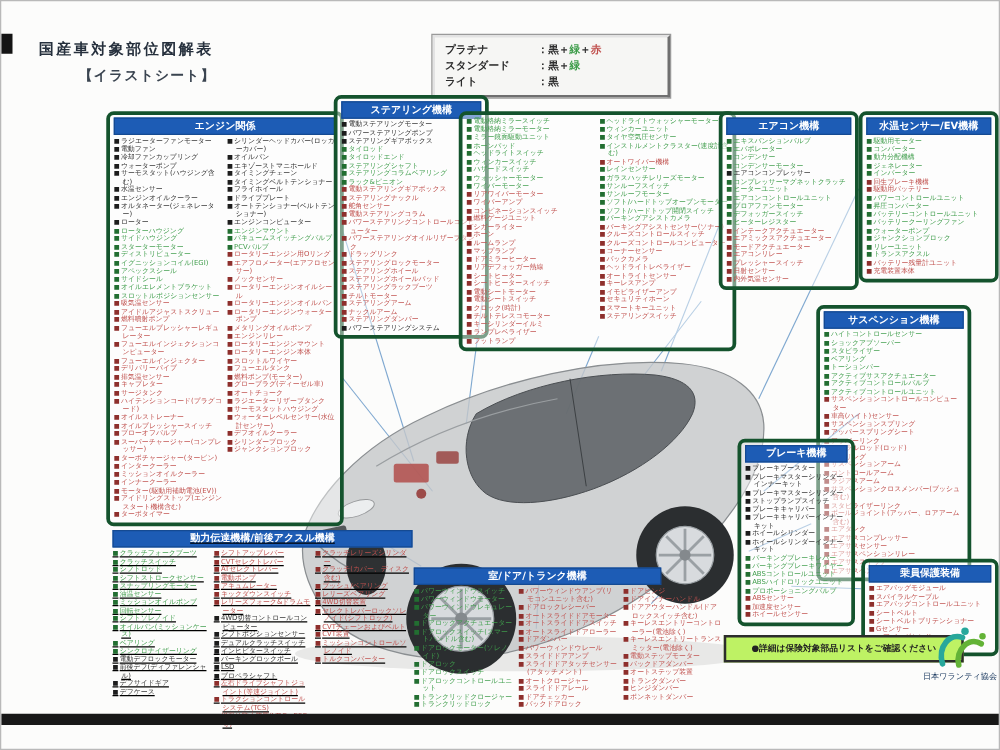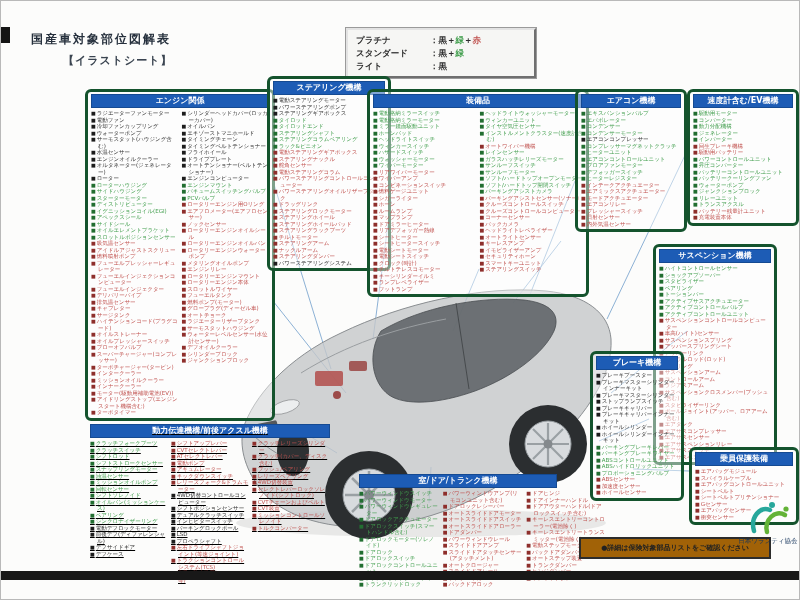--- a/index.html
+++ b/index.html
@@ -30,27 +30,27 @@
   
   #sec-engine{left:84px;top:88px;width:190px;}
   #sec-steering{left:266px;top:75px;width:124px;}
   #sec-equipment{left:366px;top:88px;width:222px;}
   #sec-aircon{left:574px;top:88px;width:112px;}
   #sec-hybrid{left:686px;top:88px;width:112px;}
   #sec-suspension{left:652px;top:243px;width:124px;}
   #sec-brake{left:589px;top:350px;width:94px;}
   #sec-occupant{left:688px;top:446px;width:110px;}
   #sec-powertrain{left:83px;top:418px;width:252px;text-decoration:underline;}
-  #sec-door{left:352px;top:448px;width:260px;margin-top:20px;}
+  #sec-door{left:324px;top:448px;width:260px;}
   #sec-door .sec-header{width:196px;}
   
   .overlay{position:absolute;left:0;top:0;width:800px;height:600px;z-index:1;pointer-events:none;}
   
   .bottom-bar{position:absolute;left:0;top:570px;width:800px;height:9px;background:#181818;z-index:3;}
-  .note-box{position:absolute;left:578px;top:536px;width:192px;height:22px;border:2px solid #2c2c2c;background:#a16207;
+  .note-box{position:absolute;left:578px;top:507px;width:192px;height:22px;border:2px solid #2c2c2c;background:#bef264;
             z-index:4;font-size:7px;line-height:18px;text-align:center;color:#222;font-weight:bold;box-sizing:border-box;}
   .assoc{position:absolute;left:736px;top:500px;width:62px;z-index:4;text-align:center;}
   .assoc-name{font-size:6.5px;font-weight:normal;color:#17365d;margin-top:-2px;}
 </style>
 </head>
 <body>
 
 <div class="page">
 
   <div class="corner-mark"></div>
@@ -246,21 +246,20 @@
           <div class="item c-r"><span class="bullet">■</span>チルトモーター</div>
           <div class="item c-r"><span class="bullet">■</span>ステアリングアーム</div>
           <div class="item c-r"><span class="bullet">■</span>ナックルアーム</div>
           <div class="item c-r"><span class="bullet">■</span>ステアリングダンパー</div>
           <div class="item c-k"><span class="bullet">■</span>パワーステアリングシステム</div>
         </div>
       </div>
   </div>
 
   <div class="panel" id="sec-equipment">
-    <div class="sec-header">装備品</div>
     <div class="cols">
       <div class="col">
           <div class="item c-g"><span class="bullet">■</span>電動格納ミラースイッチ</div>
           <div class="item c-g"><span class="bullet">■</span>電動格納ミラーモーター</div>
           <div class="item c-g"><span class="bullet">■</span>ミラー鏡面駆動ユニット</div>
           <div class="item c-g"><span class="bullet">■</span>ホーンパッド</div>
           <div class="item c-g"><span class="bullet">■</span>ヘッドライトスイッチ</div>
           <div class="item c-g"><span class="bullet">■</span>ウィンカースイッチ</div>
           <div class="item c-g"><span class="bullet">■</span>ハザードスイッチ</div>
           <div class="item c-g"><span class="bullet">■</span>ウォッシャーモーター</div>
@@ -334,21 +333,21 @@
           <div class="item c-r"><span class="bullet">■</span>モードアクチュエーター</div>
           <div class="item c-r"><span class="bullet">■</span>エアコンリレー</div>
           <div class="item c-r"><span class="bullet">■</span>プレッシャースイッチ</div>
           <div class="item c-r"><span class="bullet">■</span>日射センサー</div>
           <div class="item c-r"><span class="bullet">■</span>内外気温センサー</div>
         </div>
       </div>
   </div>
 
   <div class="panel" id="sec-hybrid">
-    <div class="sec-header">速度計含む/EV機構</div>
+    <div class="sec-header">水温センサー/EV機構</div>
     <div class="cols">
         <div class="col">
           <div class="item c-g"><span class="bullet">■</span>駆動用モーター</div>
           <div class="item c-g"><span class="bullet">■</span>コンバーター</div>
           <div class="item c-g"><span class="bullet">■</span>動力分配機構</div>
           <div class="item c-g"><span class="bullet">■</span>ジェネレーター</div>
           <div class="item c-g"><span class="bullet">■</span>インバーター</div>
           <div class="item c-r"><span class="bullet">■</span>回生ブレーキ機構</div>
           <div class="item c-r"><span class="bullet">■</span>駆動用バッテリー</div>
           <div class="item c-g"><span class="bullet">■</span>パワーコントロールユニット</div>

